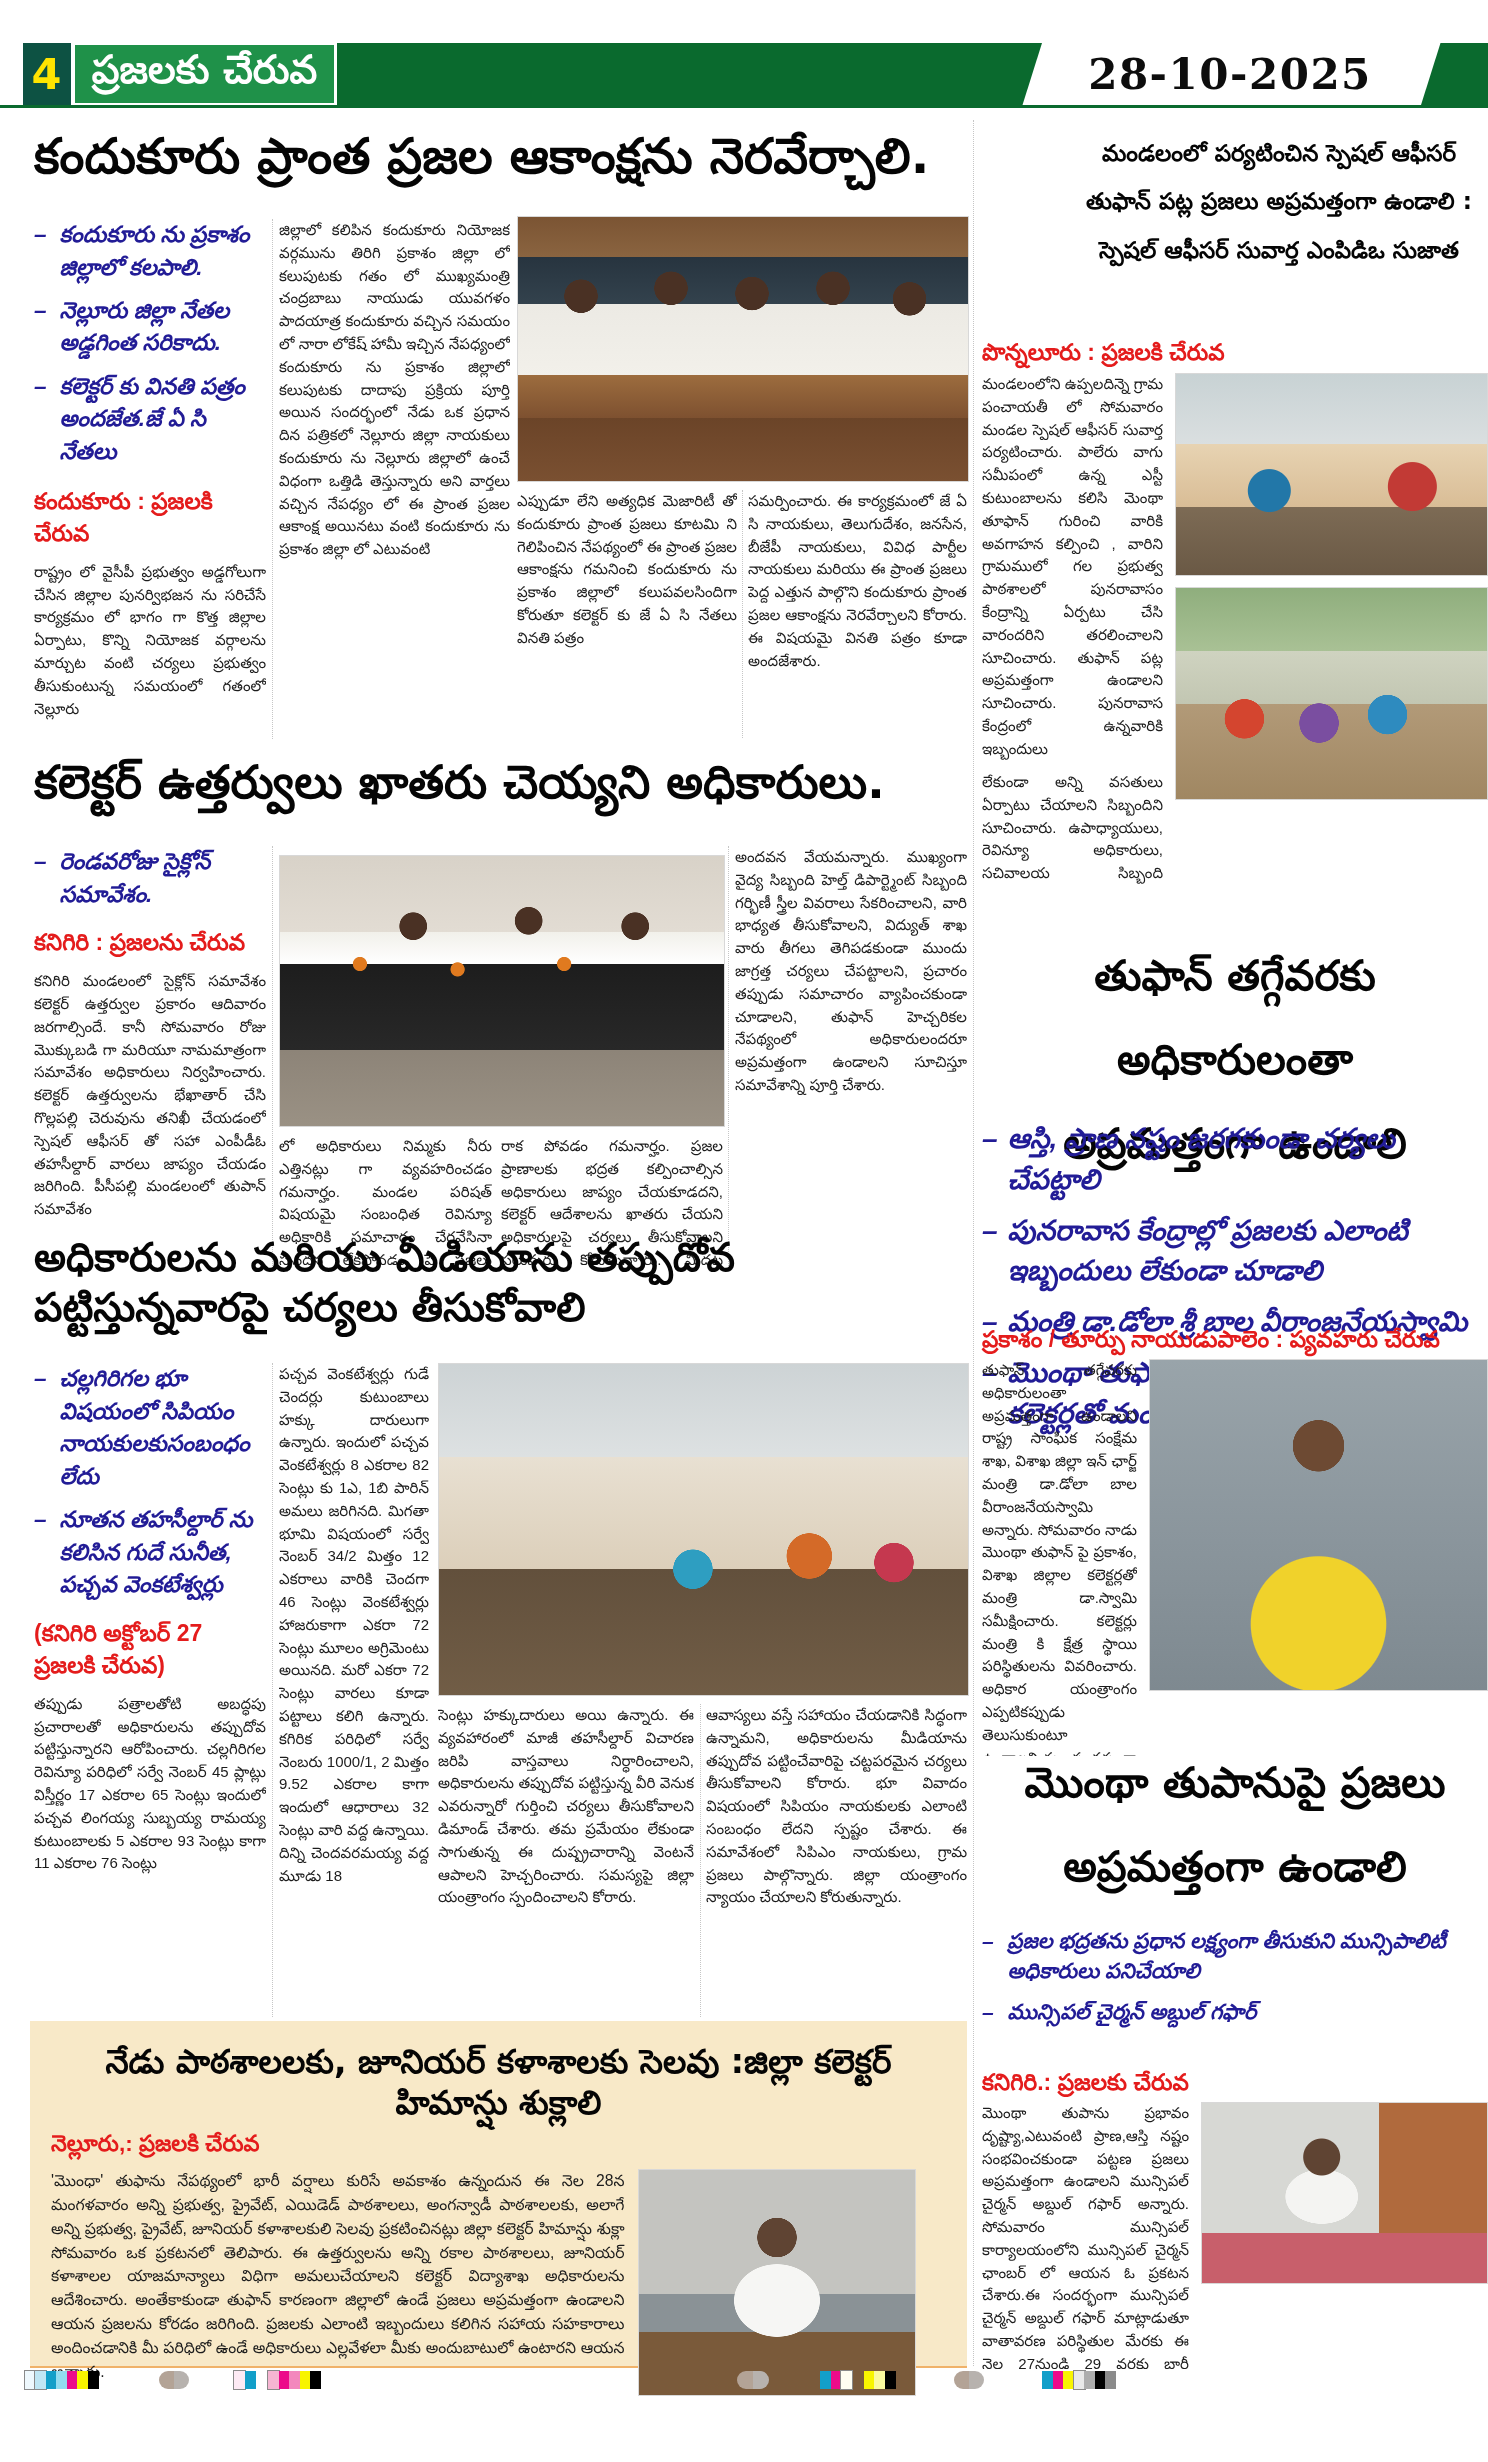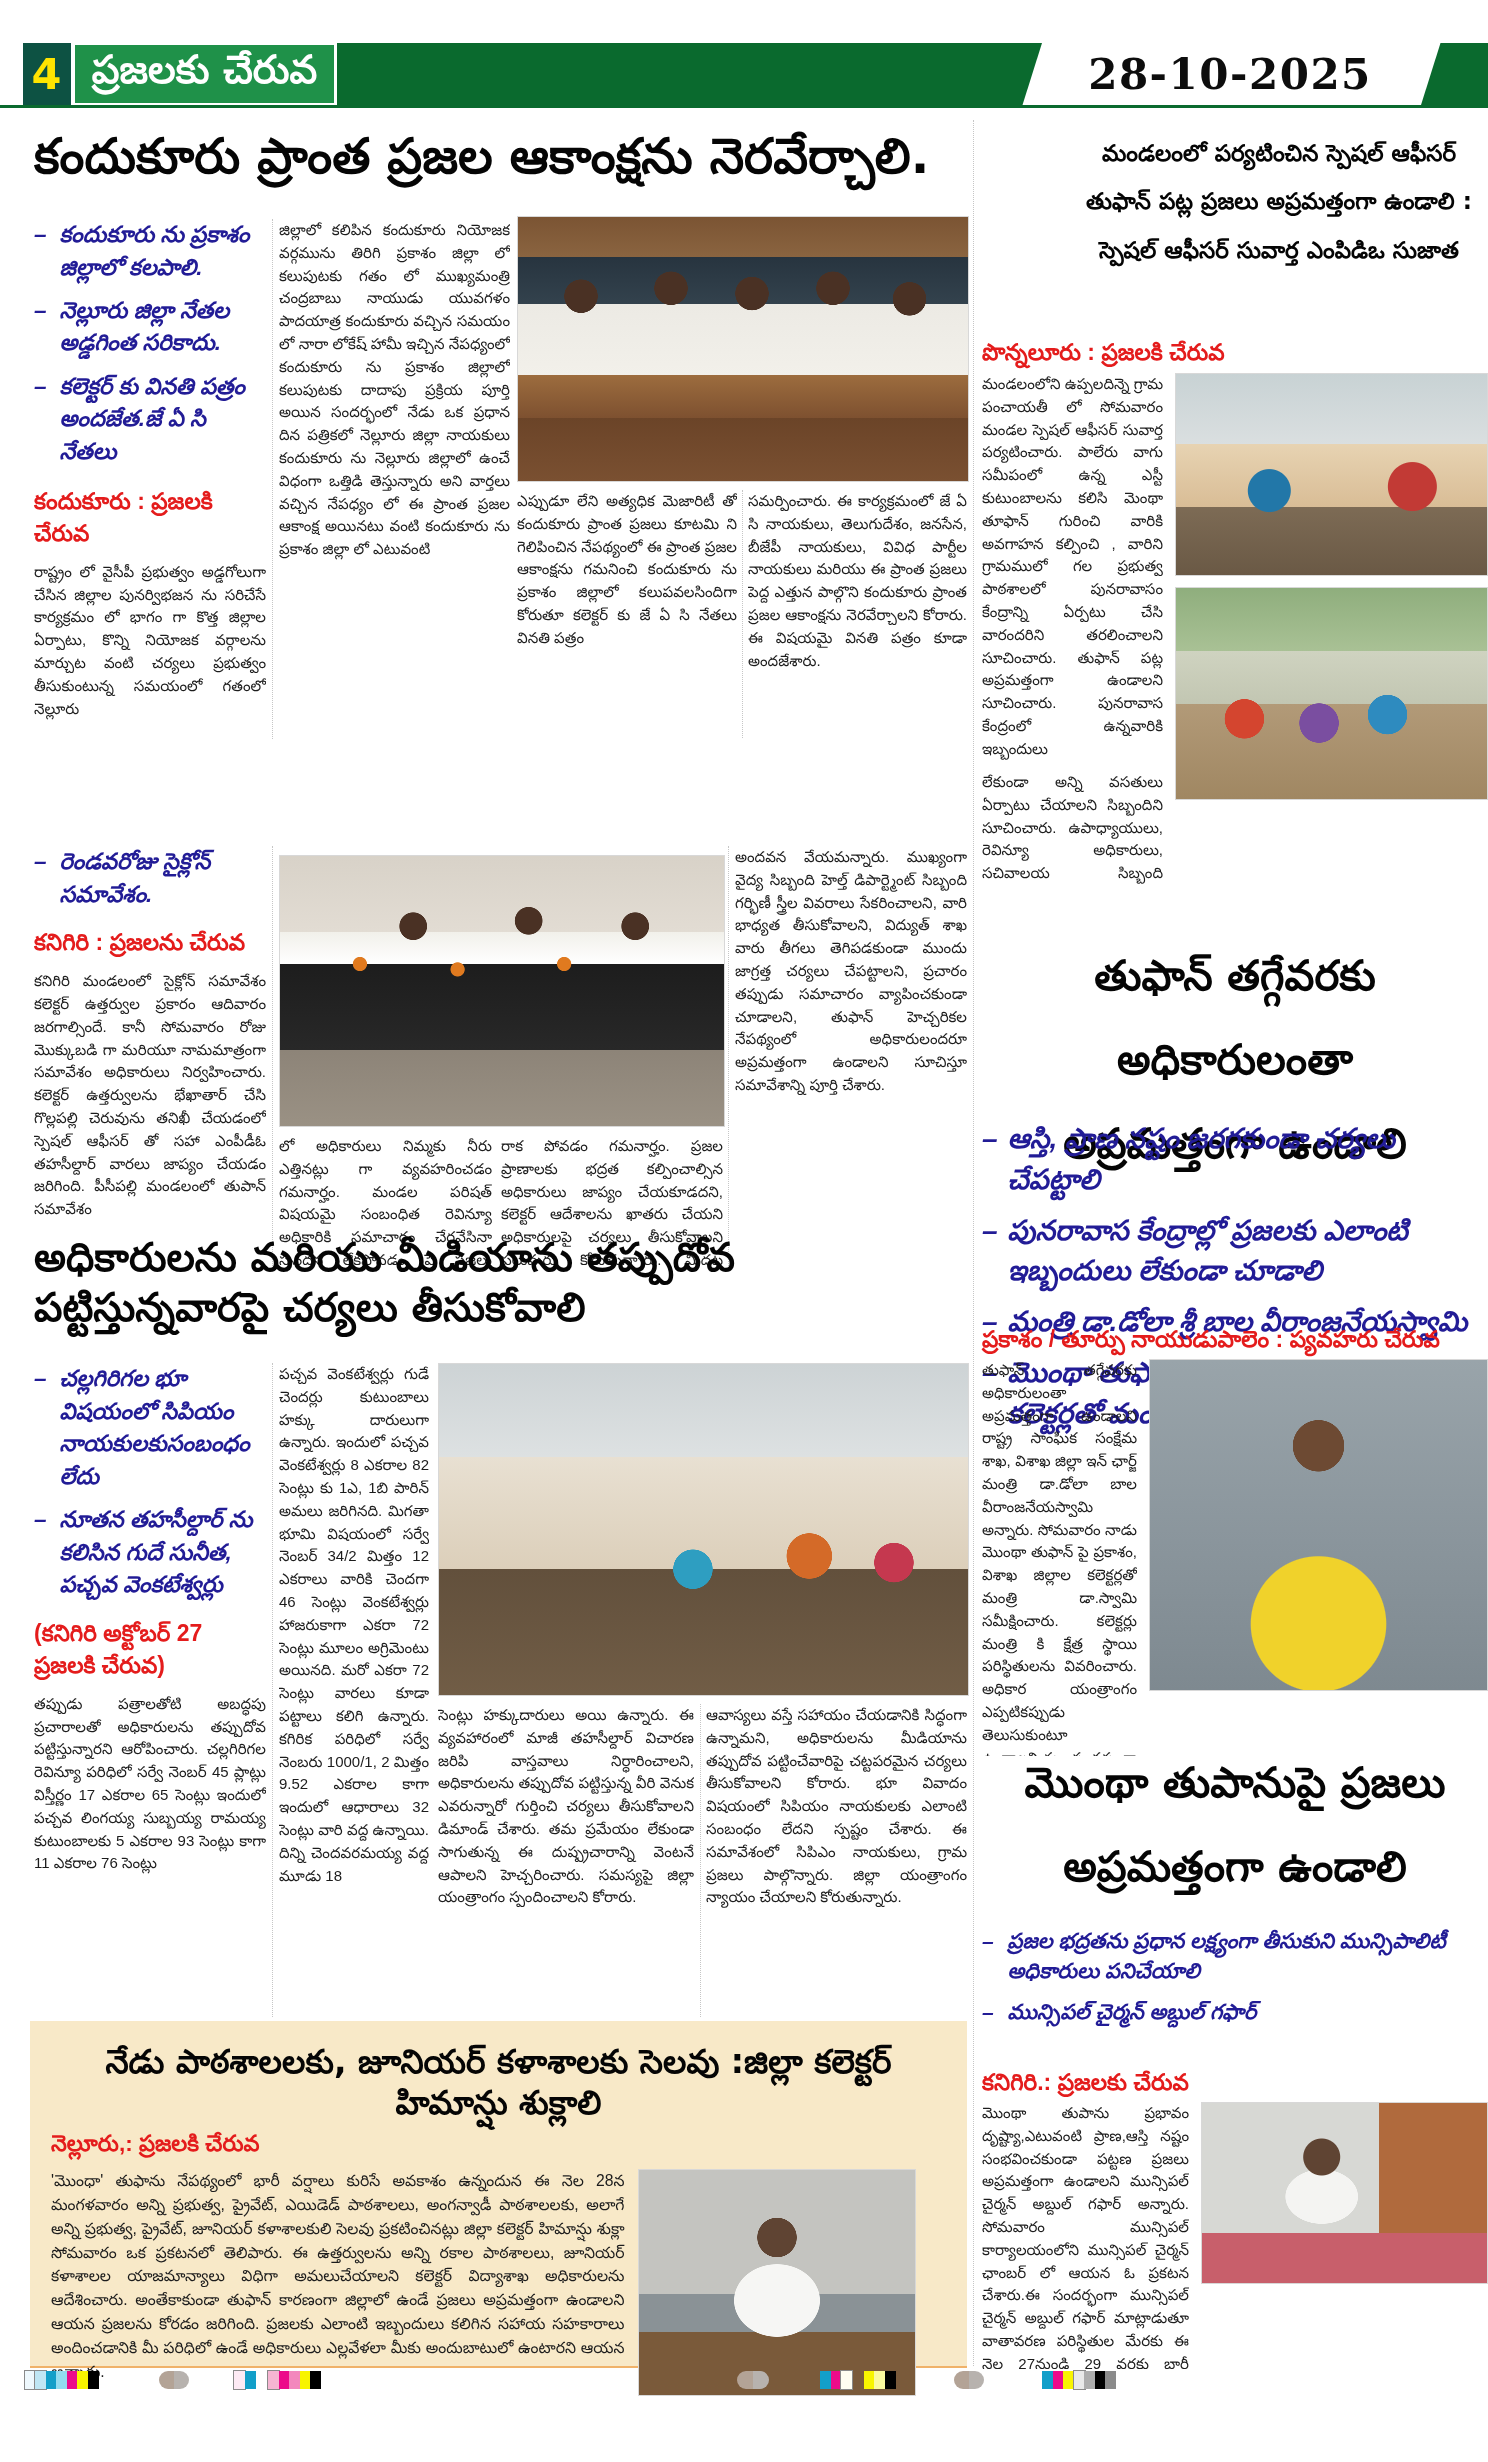--- a/index.html
+++ b/index.html
@@ -121,20 +121,21 @@
   </div>
   <div class="abs by" style="left:982px;top:339px;">పొన్నలూరు : ప్రజలకి చేరువ</div>
 
   <div class="abs flow" style="left:982px;top:373px;width:506px;height:515px;">
     <div class="ph p-office1" style="width:311px;height:201px;"></div>
     <div class="ph p-outdoor" style="width:311px;height:211px;clear:right;"></div>
     <p class="bd">మండలంలోని ఉప్పలదిన్నె గ్రామ పంచాయతీ లో సోమవారం మండల స్పెషల్ ఆఫీసర్ సువార్త పర్యటించారు. పాలేరు వాగు సమీపంలో ఉన్న ఎస్టీ కుటుంబాలను కలిసి మెంథా తూఫాన్ గురించి వారికి అవగాహన కల్పించి , వారిని గ్రామములో గల ప్రభుత్వ పాఠశాలలో పునరావాసం కేంద్రాన్ని ఏర్పటు చేసి వారందరిని తరలించాలని సూచించారు. తుఫాన్ పట్ల అప్రమత్తంగా ఉండాలని సూచించారు. పునరావాస కేంద్రంలో ఉన్నవారికి ఇబ్బందులు</p>
     <p class="bd">లేకుండా అన్ని వసతులు ఏర్పాటు చేయాలని సిబ్బందిని సూచించారు. ఉపాధ్యాయులు, రెవిన్యూ అధికారులు, సచివాలయ సిబ్బంది ఎప్పటికప్పుడు పరిస్థితులను సమీక్షించాలని సూచించారు. ఈ కార్యక్రమంలో ఎంఒకు రవి చంద్రయ్య, సర్పంచ్ సుజాత, పంచాయతీ కార్యదర్శి అబ్దుల్, రమణమ్మ, గీత, నారాయణ తదితరులు పాల్గొన్నారు.</p>
   </div>
 
+  <div class="abs hl" style="left:34px;top:754px;width:934px;font-size:46px;">కలెక్టర్ ఉత్తర్వులు ఖాతరు చెయ్యని అధికారులు.</div>
 
   <div class="abs col" style="left:34px;top:846px;width:232px;height:420px;">
     <div class="bl">
       <div class="bli">రెండవరోజు సైక్లోన్ సమావేశం.</div>
     </div>
     <div class="by" style="margin:18px 0 9px 0;">కనిగిరి : ప్రజలను చేరువ</div>
     <div class="bd">కనిగిరి మండలంలో సైక్లోన్ సమావేశం కలెక్టర్ ఉత్తర్వుల ప్రకారం ఆదివారం జరగాల్సిందే. కానీ సోమవారం రోజు మొక్కుబడి గా మరియూ నామమాత్రంగా సమావేశం అధికారులు నిర్వహించారు. కలెక్టర్ ఉత్తర్వులను భేఖాతార్ చేసి గొల్లపల్లి చెరువును తనిఖీ చేయడంలో స్పెషల్ ఆఫీసర్ తో సహా ఎంపీడీఓ తహసీల్దార్ వారలు జాప్యం చేయడం జరిగింది. పీసీపల్లి మండలంలో తుపాన్ సమావేశం</div>
   </div>
   <div class="abs vsep" style="left:272px;top:846px;height:420px;"></div>
 

